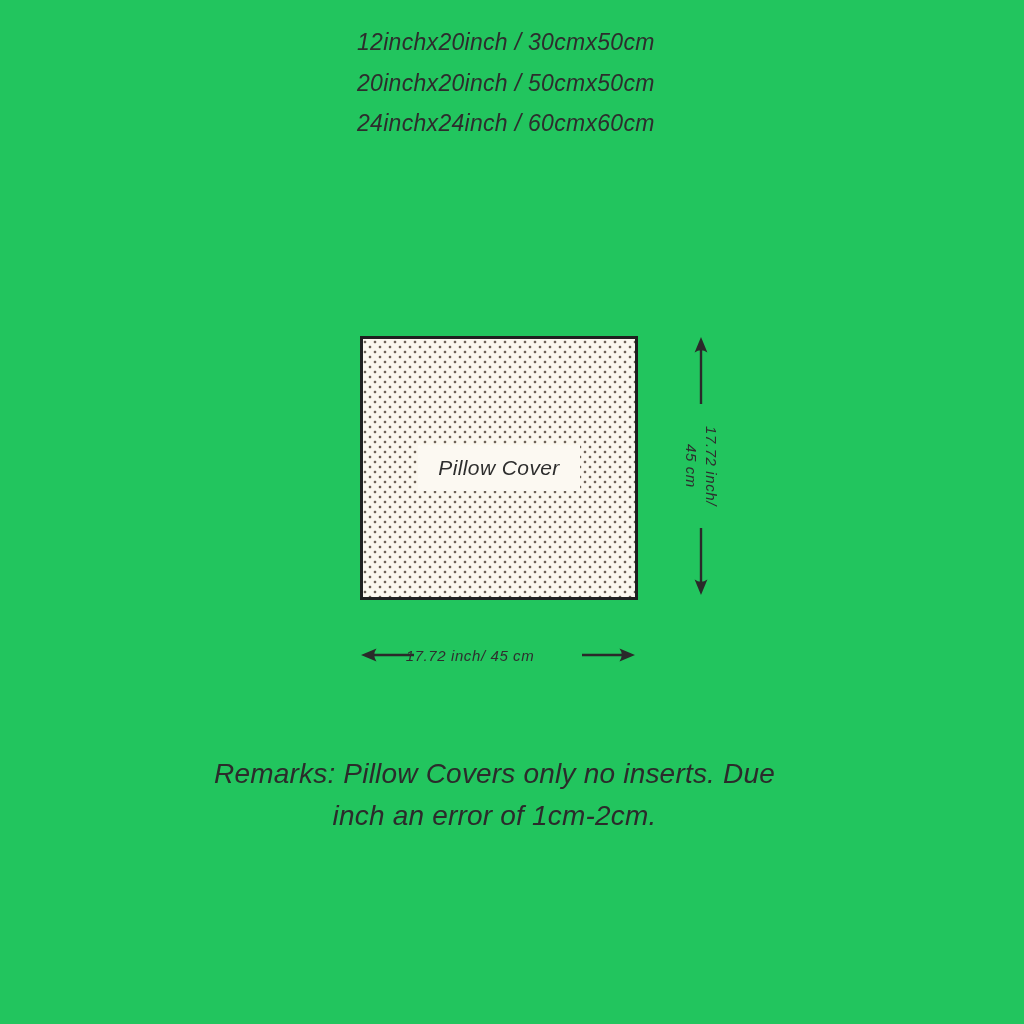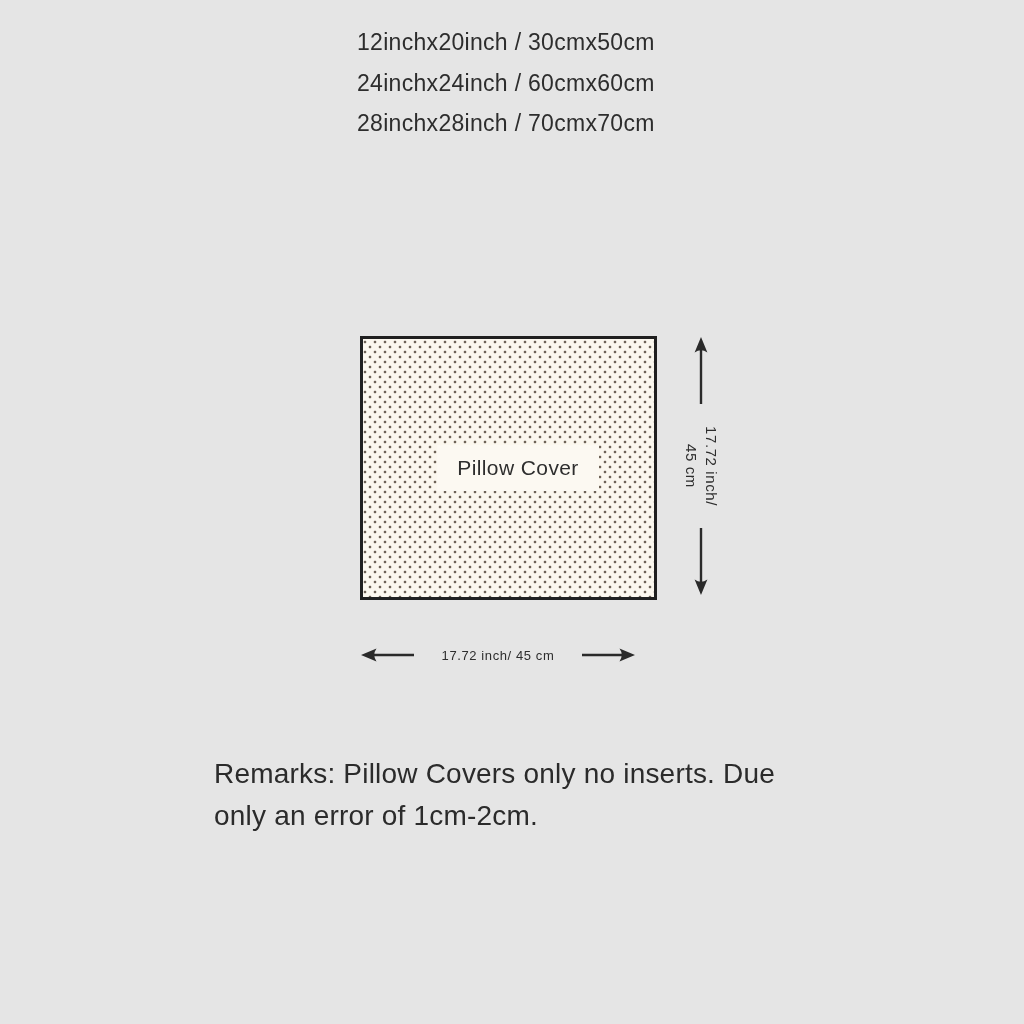--- a/index.html
+++ b/index.html
@@ -1,43 +1,44 @@
 <!DOCTYPE html>
 <html><head>
 <meta charset="utf-8">
 <style>
   html,body{margin:0;padding:0;}
   body{font-family:"Liberation Sans","DejaVu Sans",sans-serif;}
   .canvas{
     position:relative;
     width:1024px;height:1024px;
-    background:#e5e5e5;
+    background:#22c55e;
     overflow:hidden;
     color:#2e2e2e;
+    font-style:italic;
   }
   
   .size-list{
     position:absolute;left:357px;top:22px;
     font-size:23px;line-height:40.5px;
     letter-spacing:0.3px;
     color:#2d2d2d;
   }
   .size-line{white-space:nowrap;}
   
   .pillow-square{
     position:absolute;left:360px;top:336px;
     width:272px;height:258px;
     border:3px solid #1f1f1f;
     background-color:#fbf7ee;
     background-image:
       radial-gradient(circle, rgba(92,82,70,0.9) 1.05px, rgba(92,82,70,0) 1.7px),
       radial-gradient(circle, rgba(92,82,70,0.9) 1.05px, rgba(92,82,70,0) 1.7px);
     background-size:10px 10px, 10px 10px;
     background-position:2px 3px, 7px 8px;
-    display:flex;align-items:center;justify-content:center;padding-left:19px;
+    display:flex;align-items:center;justify-content:center;
   }
   .pillow-label{
     background:#fcf9f2;
     padding:11px 20px;
     font-size:21px;
     letter-spacing:0.4px;
     color:#2e2e2e;
     white-space:nowrap;
   }
   
@@ -49,45 +50,45 @@
     position:absolute;left:701px;top:466px;
     transform:translate(-50%,-50%) rotate(90deg);
     font-size:15px;line-height:20px;
     letter-spacing:0.6px;
     text-align:center;
     white-space:nowrap;
     color:#2e2e2e;
   }
   
   .hdim-text{
-    position:absolute;left:498px;top:655px;
+    position:absolute;left:470px;top:655px;
     transform:translate(-50%,-50%);
-    font-size:13px;
+    font-size:15px;
     letter-spacing:0.6px;
     white-space:nowrap;
     color:#2e2e2e;
   }
   
   .remarks{
     position:absolute;left:214px;top:753px;
     font-size:28px;line-height:42px;
     letter-spacing:0.2px;
     color:#2b2b2b;
   }
-  .remarks-line{white-space:nowrap;}
+  .remarks-line{white-space:nowrap;text-align:center;}
 </style>
 </head>
 <body>
 
 <div class="canvas">
 
   <div class="size-list">
     <div class="size-line">12inchx20inch / 30cmx50cm</div>
+    <div class="size-line">20inchx20inch / 50cmx50cm</div>
     <div class="size-line">24inchx24inch / 60cmx60cm</div>
-    <div class="size-line">28inchx28inch / 70cmx70cm</div>
   </div>
 
   <div class="pillow-square">
     <div class="pillow-label">Pillow Cover</div>
   </div>
 
   <svg class="dim-arrow" style="left:688px;top:336px;" width="26" height="70" viewBox="0 0 26 70">
     <line class="arrow-stroke" x1="13" y1="68" x2="13" y2="9"></line>
     <path class="arrow-head" d="M13 1 L6.6 16.5 Q13 12 19.4 16.5 Z"></path>
   </svg>
@@ -109,16 +110,16 @@
 
   <div class="hdim-text">17.72 inch/ 45 cm</div>
 
   <svg class="dim-arrow" style="left:580px;top:643px;" width="56" height="24" viewBox="0 0 56 24">
     <line class="arrow-stroke" x1="2" y1="12" x2="47" y2="12"></line>
     <path class="arrow-head" d="M55 12 L39.5 5.6 Q44 12 39.5 18.4 Z"></path>
   </svg>
 
   <div class="remarks">
     <div class="remarks-line">Remarks:  Pillow Covers only no inserts. Due</div>
-    <div class="remarks-line">only an error of 1cm-2cm.</div>
+    <div class="remarks-line">inch an error of 1cm-2cm.</div>
   </div>
 
 </div>
 
 </body></html>

